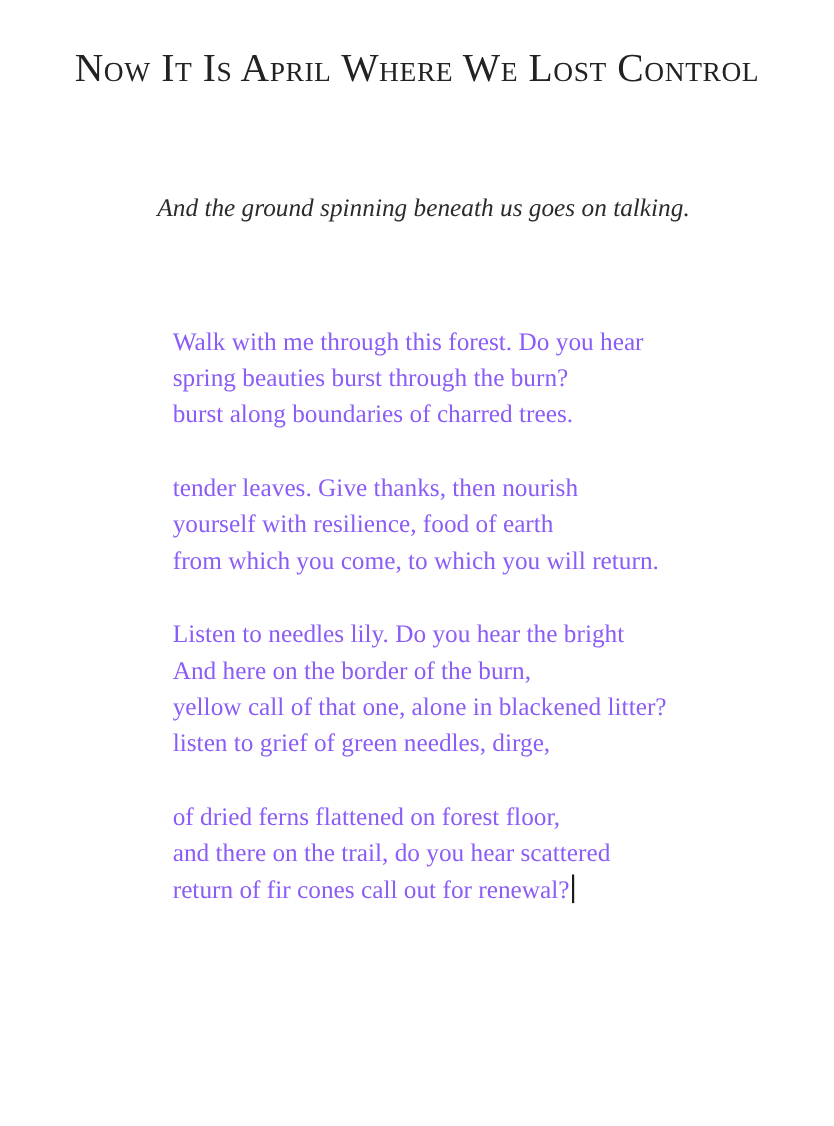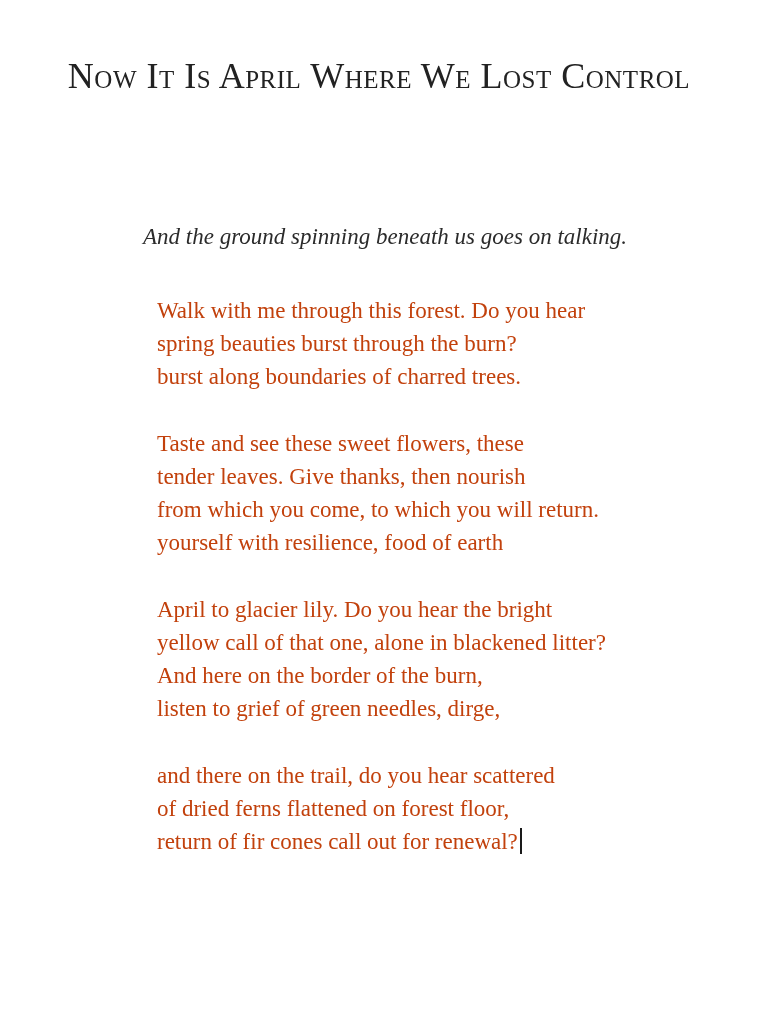--- a/index.html
+++ b/index.html
@@ -14,21 +14,21 @@
     background: #ffffff;
     overflow: hidden;
     font-family: "Liberation Serif", "DejaVu Serif", serif;
     color: #222222;
   }
   .poem-title {
     position: absolute;
     top: 40px;
     left: 0;
     right: 0;
-    margin: 16px;
+    margin: 2px;
     text-align: center;
     font-variant: small-caps;
     font-weight: normal;
     font-size: 36px;
     line-height: 40px;
     letter-spacing: 0.5px;
     color: #222222;
   }
   .title-line {
     display: block;
@@ -39,33 +39,32 @@
     left: 143px;
     width: 478px;
     font-style: italic;
     font-size: 23px;
     line-height: 34px;
     color: #2b2b2b;
   }
   .epigraph-quote {
     text-align: right;
     white-space: nowrap;
-    margin-top: 48px;
   }
   .epigraph-attribution {
     text-align: right;
   }
   .poem-body {
     position: absolute;
     top: 294px;
     left: 157px;
     width: 520px;
     font-size: 23px;
     line-height: 33px;
-    color: #c2410c;
+    color: #8b5cf6;
   }
   .stanza {
     margin: 0 0 34px 0;
   }
   .poem-line {
     white-space: nowrap;
   }
   .text-cursor {
     display: inline-block;
     width: 2px;
@@ -90,34 +89,33 @@
 
   <div class="poem-body">
 
     <div class="stanza">
       <div class="poem-line">Walk with me through this forest. Do you hear</div>
       <div class="poem-line">spring beauties burst through the burn?</div>
       <div class="poem-line">burst along boundaries of charred trees.</div>
     </div>
 
     <div class="stanza">
-      <div class="poem-line">Taste and see these sweet flowers, these</div>
       <div class="poem-line">tender leaves. Give thanks, then nourish</div>
+      <div class="poem-line">yourself with resilience, food of earth</div>
       <div class="poem-line">from which you come, to which you will return.</div>
-      <div class="poem-line">yourself with resilience, food of earth</div>
     </div>
 
     <div class="stanza">
-      <div class="poem-line">April to glacier lily. Do you hear the bright</div>
+      <div class="poem-line">Listen to needles lily. Do you hear the bright</div>
+      <div class="poem-line">And here on the border of the burn,</div>
       <div class="poem-line">yellow call of that one, alone in blackened litter?</div>
-      <div class="poem-line">And here on the border of the burn,</div>
       <div class="poem-line">listen to grief of green needles, dirge,</div>
     </div>
 
     <div class="stanza">
+      <div class="poem-line">of dried ferns flattened on forest floor,</div>
       <div class="poem-line">and there on the trail, do you hear scattered</div>
-      <div class="poem-line">of dried ferns flattened on forest floor,</div>
       <div class="poem-line"><span>return of fir cones call out for renewal?</span><span class="text-cursor"></span></div>
     </div>
 
   </div>
 
 </div>
 
 </body></html>

